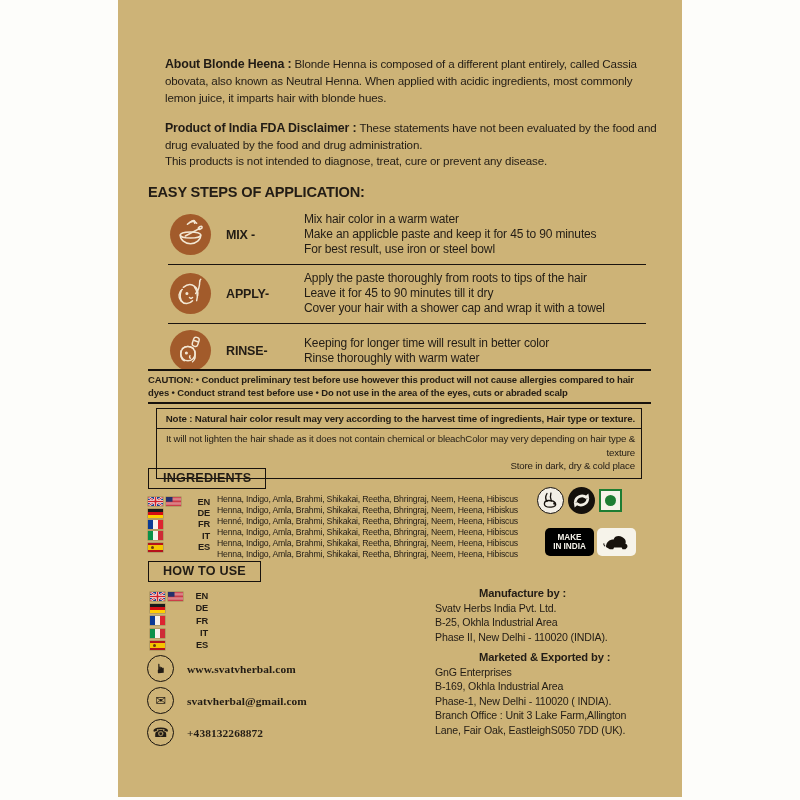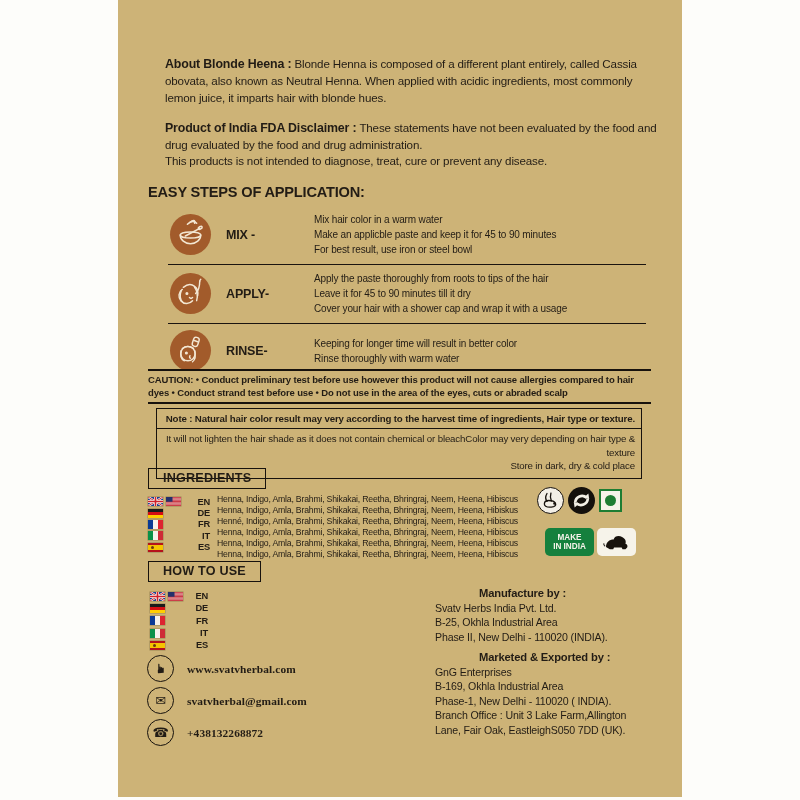--- a/index.html
+++ b/index.html
@@ -23,21 +23,21 @@
   .steps{left:50px;top:206px;width:478px;}
   .step-row{
     display:grid;grid-template-columns:58px 78px 1fr;align-items:center;
     padding:6px 0 7px 0;border-bottom:1.6px solid #1a1410;
   }
   .step-row:last-child{border-bottom:none;}
   .step-icon{width:41px;height:41px;border-radius:50%;background:#a25b2b;
     display:inline-flex;align-items:center;justify-content:center;margin-left:2px;}
   .step-icon svg{width:41px;height:41px;}
   .step-label{font-weight:bold;font-size:12.5px;}
-  .step-lines div{font-size:10px;line-height:15px;margin-left:10px;}
+  .step-lines div{font-size:12px;line-height:15px;}
   .hr-thick{height:2.2px;background:#17120d;}
   
   .caution{font-size:9.5px;font-weight:bold;line-height:12.6px;width:505px;}
   
   .note{width:486px;text-align:center;font-size:9.7px;}
   .note-cell1{border:1.6px solid #17120d;font-weight:bold;padding:4px 6px;}
   .note-cell2{border:1.6px solid #17120d;border-top:none;padding:3px 6px 5px;line-height:13.5px;}
   
   .hdr-box{display:inline-block;border:1.7px solid #17120d;padding:2px 14px 3px;
     font-weight:bold;font-size:12.6px;letter-spacing:0.2px;}
@@ -58,21 +58,21 @@
   .use .flag-row{height:12.3px;}
   .use .flag-col{width:58px;}
   
   .eco-circle{width:27px;height:27px;border-radius:50%;background:#f3efe6;border:1.4px solid #17120d;
     display:inline-flex;align-items:center;justify-content:center;box-sizing:border-box;}
   .eco-dark{width:27px;height:27px;border-radius:50%;background:#14100c;
     display:inline-flex;align-items:center;justify-content:center;}
   .veg-mark{width:23px;height:23px;border:2.2px solid #1e7d33;background:#f6f3ea;
     display:inline-flex;align-items:center;justify-content:center;box-sizing:border-box;}
   .veg-dot{width:11px;height:11px;border-radius:50%;background:#1e7d33;}
-  .mii-badge{width:49px;height:28px;background:#15803d;border-radius:5px;color:#f6f3ea;
+  .mii-badge{width:49px;height:28px;background:#000000;border-radius:5px;color:#f6f3ea;
     display:flex;flex-direction:column;align-items:center;justify-content:center;
     font-weight:bold;font-size:8.2px;line-height:9px;letter-spacing:0;}
   .lion-box{width:39px;height:28px;background:#f6f3ea;border-radius:5px;
     display:flex;align-items:center;justify-content:center;}
   
   .addr{width:236px;font-size:10.6px;line-height:14.6px;}
   .addr-heading{font-weight:bold;font-size:11.2px;padding-left:44px;}
   
   .contact-row{display:flex;align-items:center;gap:13px;}
   .contact-icon{width:27px;height:27px;border-radius:50%;border:1.5px solid #17120d;
@@ -135,21 +135,21 @@
           <path d="M29 8 q0 8 -4 12"></path>
           <path d="M30 6 q-1 1 -1 2"></path>
           <circle cx="16.5" cy="20" r="0.8" fill="#f3e7d3"></circle>
           <path d="M19 24 q1.5 1.5 3 0"></path>
         </svg>
       </span>
       <span class="step-label">APPLY-</span>
       <div class="step-lines">
         <div>Apply the paste thoroughly from roots to tips of the hair</div>
         <div>Leave it for 45 to 90 minutes till it dry</div>
-        <div>Cover your hair with a shower cap and wrap it with a usage</div>
+        <div>Cover your hair with a shower cap and wrap it with a towel</div>
       </div>
     </div>
 
     <div class="step-row">
       <span class="step-icon">
         <svg viewBox="0 0 40 40" fill="none" stroke="#f3e7d3" stroke-width="1.4" stroke-linecap="round">
           <circle cx="17.5" cy="23" r="7"></circle>
           <path d="M11 20 q-2 8 3 10"></path>
           <path d="M24 20 q2 8 -2 11"></path>
           <path d="M12 18 q5 -4 11 0"></path>

